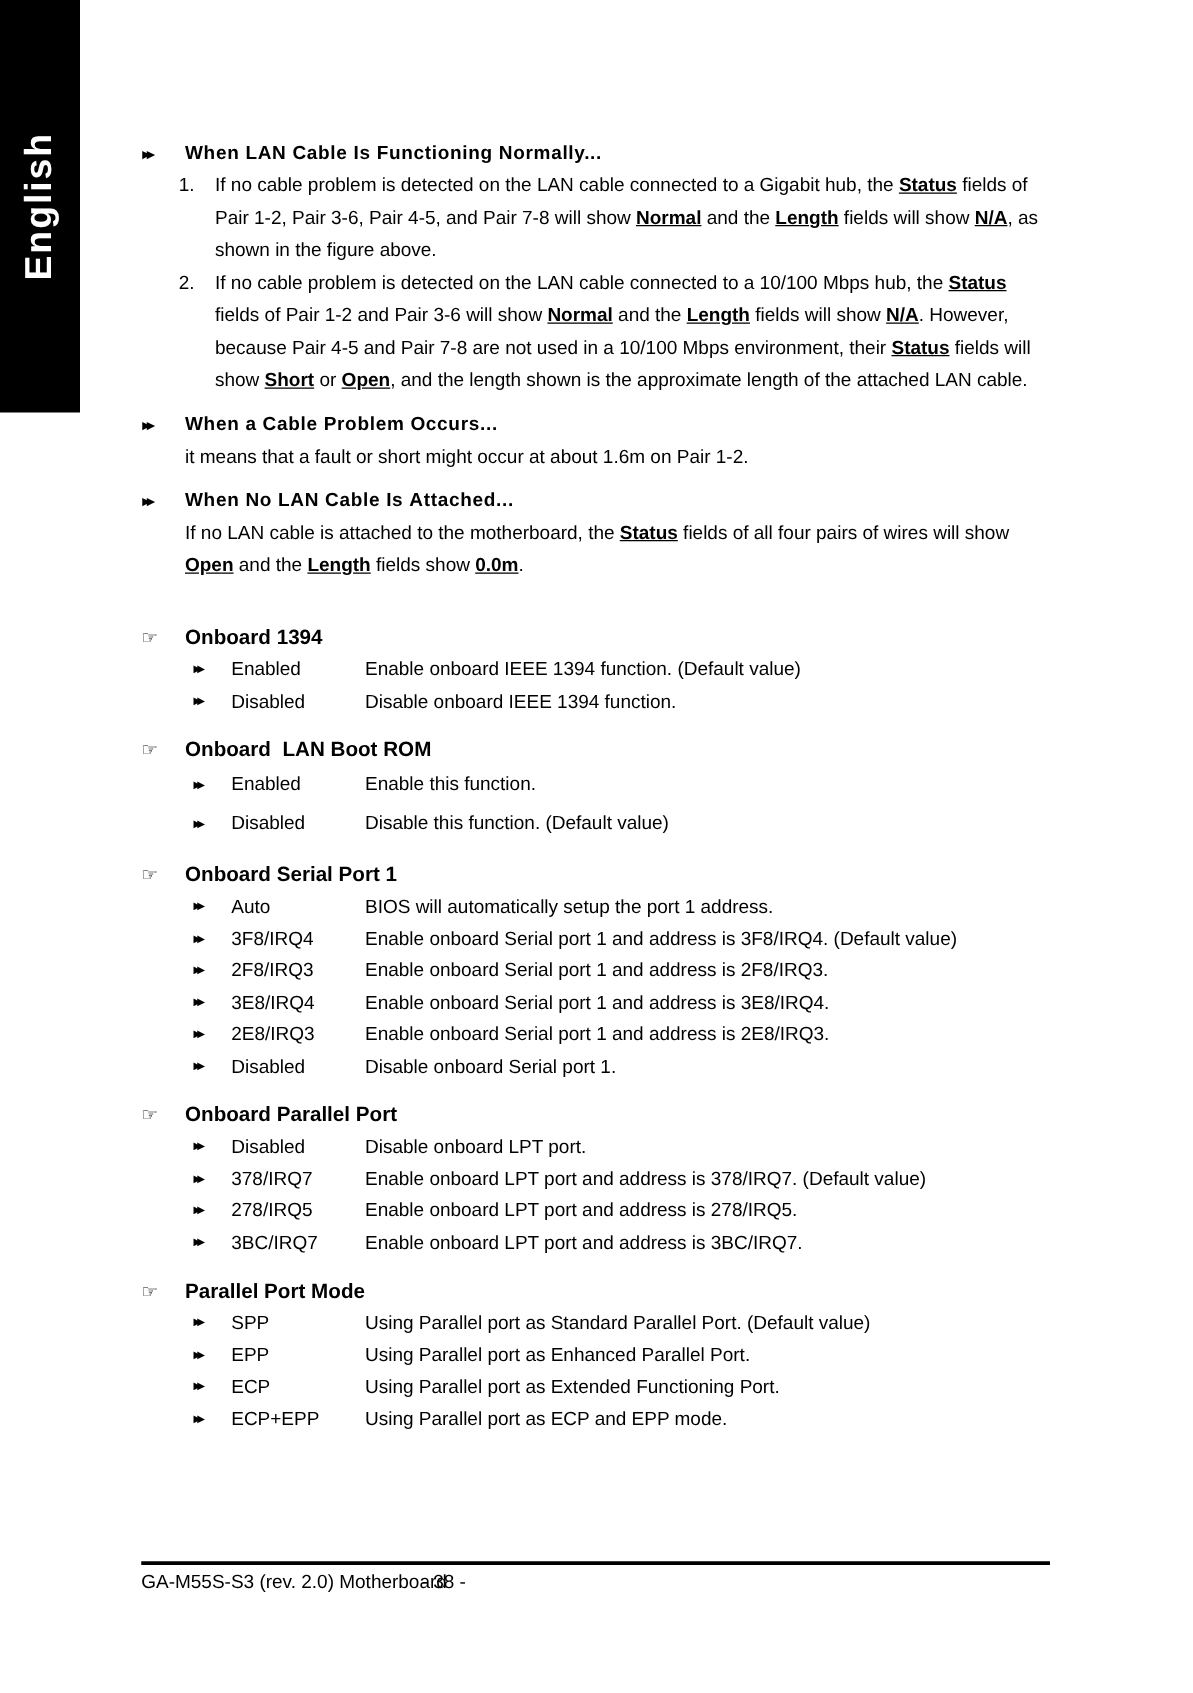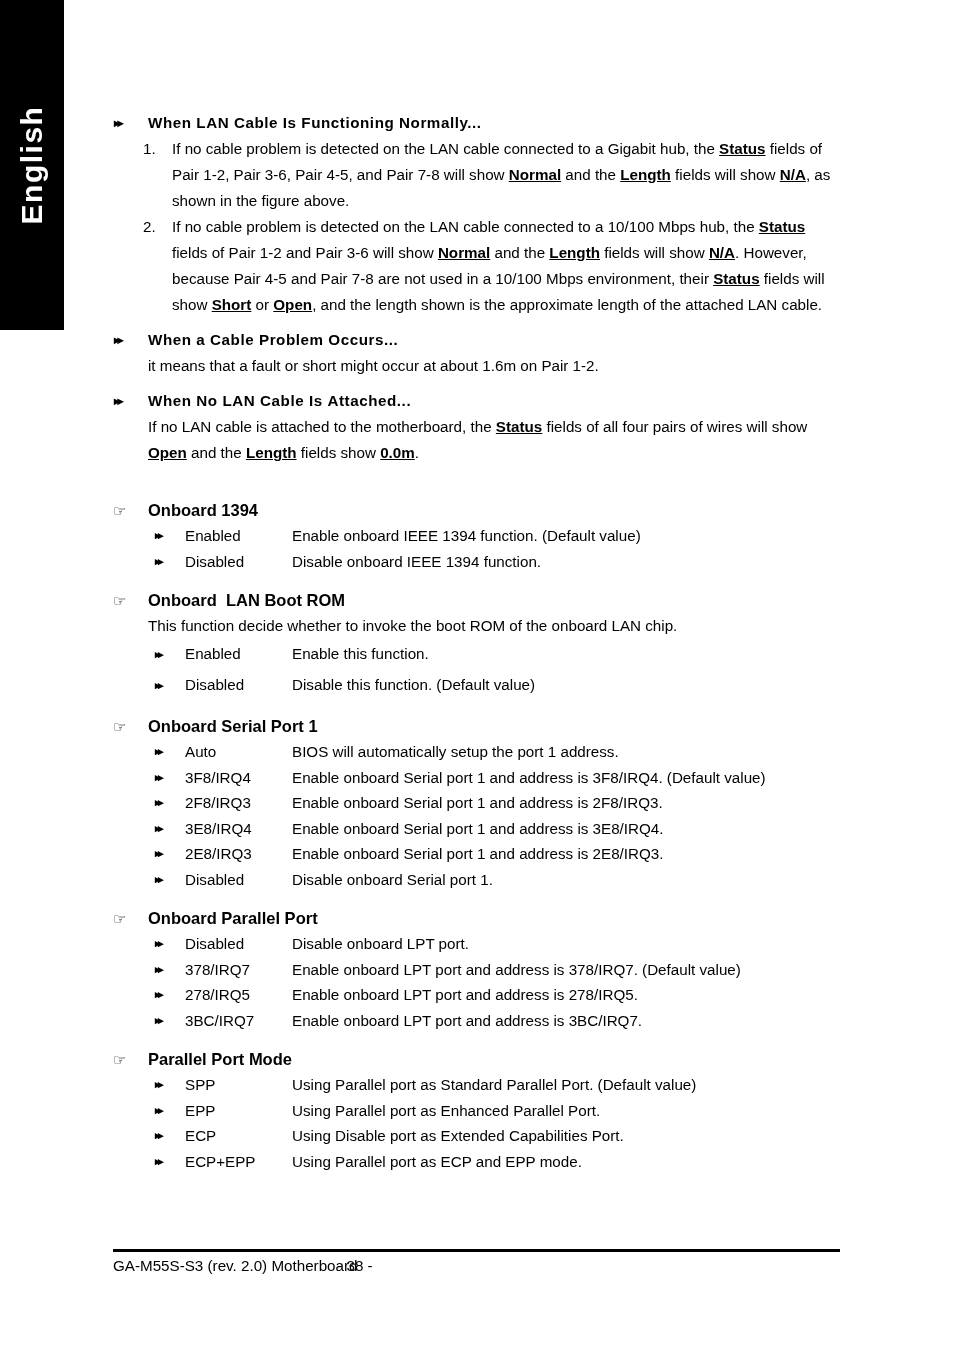--- a/index.html
+++ b/index.html
@@ -178,39 +178,38 @@
       <div class="gap-sm"></div>
       <div class="dt-head"><span class="bullet">▸▸</span>When&nbsp;No&nbsp;LAN&nbsp;Cable&nbsp;Is&nbsp;Attached...</div>
       <div class="ind-para-2">If no LAN cable is attached to the motherboard, the <b class="bold">Status</b> fields of all four pairs of wires will show <b class="bold">Open</b> and the <b class="bold">Length</b> fields show <b class="bold">0.0m</b>.</div>
     </div>
   <div id="sections-region">
       <div style="height:18px"></div>
       <div class="sect"><span class="hand">☞</span><span>Onboard&nbsp;1394</span></div>
       <div class="opt"><span class="tri">▸▸</span><span class="oname">Enabled</span><span class="odesc">Enable onboard IEEE 1394 function. (Default value)</span></div>
       <div class="opt"><span class="tri">▸▸</span><span class="oname">Disabled</span><span class="odesc">Disable onboard IEEE 1394 function.</span></div>
       <div class="sect"><span class="hand">☞</span><span>Onboard&nbsp;&nbsp;LAN&nbsp;Boot&nbsp;ROM</span></div>
-      <div class="ind-para-2">This function decide whether to invoke the boot ROM of the onboard LAN chip.</div>
       <div class="opt wide"><span class="tri">▸▸</span><span class="oname">Enabled</span><span class="odesc">Enable this function.</span></div>
       <div class="opt wide"><span class="tri">▸▸</span><span class="oname">Disabled</span><span class="odesc">Disable this function. (Default value)</span></div>
       <div class="sect"><span class="hand">☞</span><span>Onboard&nbsp;Serial&nbsp;Port&nbsp;1</span></div>
       <div class="opt"><span class="tri">▸▸</span><span class="oname">Auto</span><span class="odesc">BIOS will automatically setup the port 1 address.</span></div>
       <div class="opt"><span class="tri">▸▸</span><span class="oname">3F8/IRQ4</span><span class="odesc">Enable onboard Serial port 1 and address is 3F8/IRQ4. (Default value)</span></div>
       <div class="opt"><span class="tri">▸▸</span><span class="oname">2F8/IRQ3</span><span class="odesc">Enable onboard Serial port 1 and address is 2F8/IRQ3.</span></div>
       <div class="opt"><span class="tri">▸▸</span><span class="oname">3E8/IRQ4</span><span class="odesc">Enable onboard Serial port 1 and address is 3E8/IRQ4.</span></div>
       <div class="opt"><span class="tri">▸▸</span><span class="oname">2E8/IRQ3</span><span class="odesc">Enable onboard Serial port 1 and address is 2E8/IRQ3.</span></div>
       <div class="opt"><span class="tri">▸▸</span><span class="oname">Disabled</span><span class="odesc">Disable onboard Serial port 1.</span></div>
       <div class="sect"><span class="hand">☞</span><span>Onboard&nbsp;Parallel&nbsp;Port</span></div>
       <div class="opt"><span class="tri">▸▸</span><span class="oname">Disabled</span><span class="odesc">Disable onboard LPT port.</span></div>
       <div class="opt"><span class="tri">▸▸</span><span class="oname">378/IRQ7</span><span class="odesc">Enable onboard LPT port and address is 378/IRQ7. (Default value)</span></div>
       <div class="opt"><span class="tri">▸▸</span><span class="oname">278/IRQ5</span><span class="odesc">Enable onboard LPT port and address is 278/IRQ5.</span></div>
       <div class="opt"><span class="tri">▸▸</span><span class="oname">3BC/IRQ7</span><span class="odesc">Enable onboard LPT port and address is 3BC/IRQ7.</span></div>
       <div class="sect"><span class="hand">☞</span><span>Parallel&nbsp;Port&nbsp;Mode</span></div>
       <div class="opt"><span class="tri">▸▸</span><span class="oname">SPP</span><span class="odesc">Using Parallel port as Standard Parallel Port. (Default value)</span></div>
       <div class="opt"><span class="tri">▸▸</span><span class="oname">EPP</span><span class="odesc">Using Parallel port as Enhanced Parallel Port.</span></div>
-      <div class="opt"><span class="tri">▸▸</span><span class="oname">ECP</span><span class="odesc">Using Disable port as Extended Capabilities Port.</span></div>
+      <div class="opt"><span class="tri">▸▸</span><span class="oname">ECP</span><span class="odesc">Using Parallel port as Extended Functioning Port.</span></div>
       <div class="opt"><span class="tri">▸▸</span><span class="oname">ECP+EPP</span><span class="odesc">Using Parallel port as ECP and EPP mode.</span></div>
     </div>
 </div>
 
 <div id="footer">
   <div class="rule"></div>
   <div class="frow">
     <span class="fname">GA-M55S-S3 (rev. 2.0) Motherboard</span>
     <span class="fpage">- 38 -</span>
   </div>

